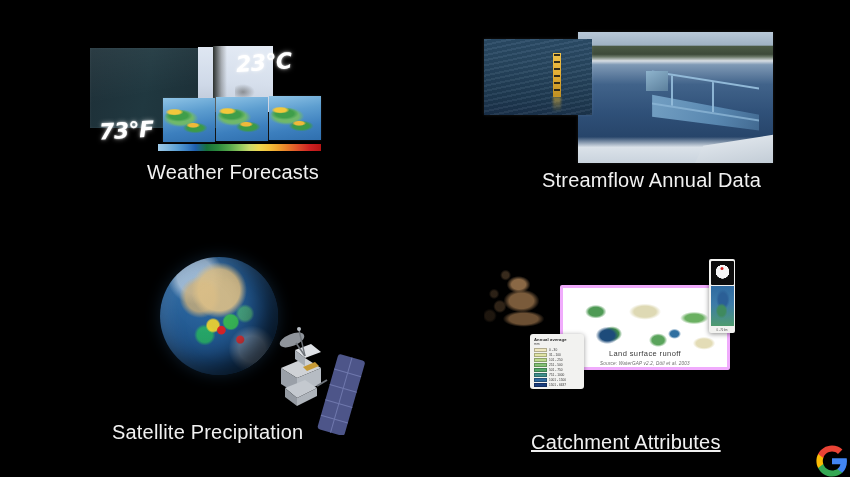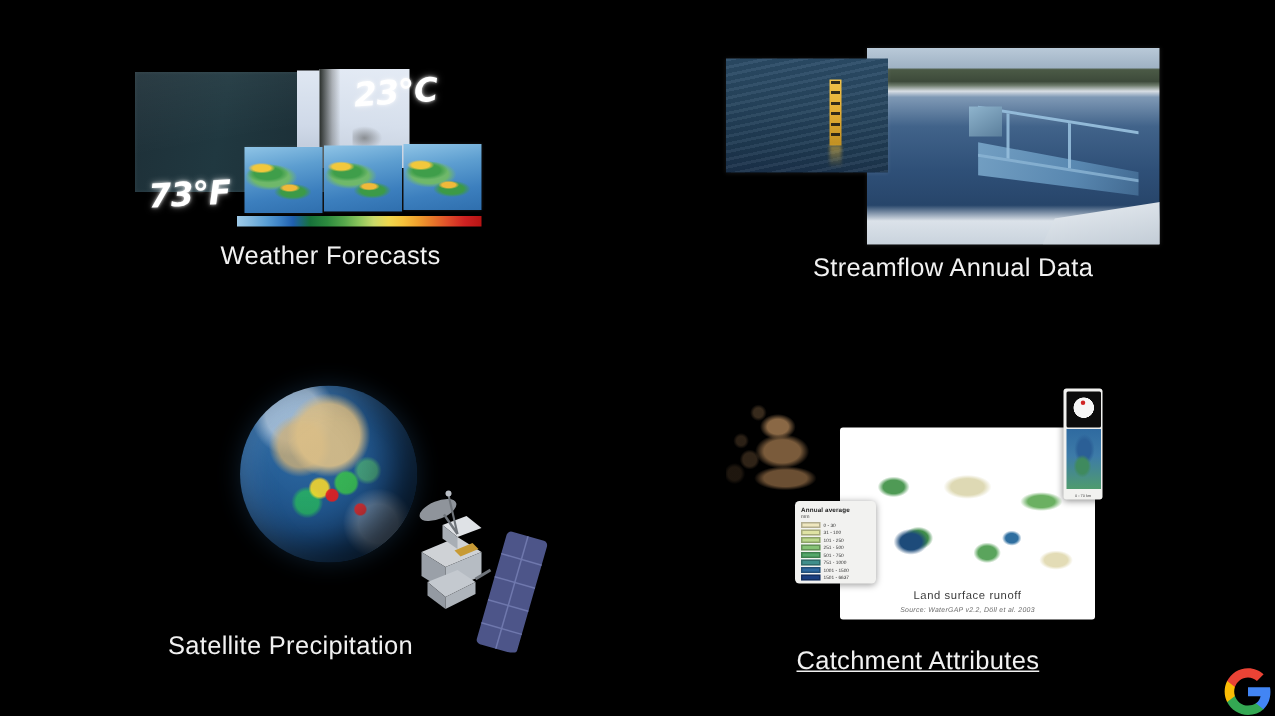--- a/index.html
+++ b/index.html
@@ -19,21 +19,21 @@
     background: #000000;
     font-family: "Liberation Sans", sans-serif;
     overflow: hidden;
   }
 
   .panel { position: absolute; }
 
   .caption {
     position: absolute;
     color: #f1f1f1;
-    font-size: 17px;
+    font-size: 20px;
     font-weight: 400;
     letter-spacing: 0.2px;
     white-space: nowrap;
     font-family: "Liberation Sans", sans-serif;
     text-align: center;
   }
 
   
   #wf-photo {
     left: 90px; top: 48px; width: 127px; height: 80px;
@@ -207,22 +207,22 @@
       radial-gradient(ellipse 22px 14px at 52% 55%, #7a5b3b 0 55%, rgba(0,0,0,0) 82%),
       radial-gradient(ellipse 14px 10px at 48% 34%, #8a6845 0 50%, rgba(0,0,0,0) 85%),
       radial-gradient(circle at 22% 62%, rgba(86,64,42,.55) 0 6%, rgba(0,0,0,0) 9%),
       radial-gradient(circle at 14% 46%, rgba(96,72,48,.45) 0 4%, rgba(0,0,0,0) 7%),
       radial-gradient(circle at 30% 22%, rgba(110,84,56,.5) 0 4%, rgba(0,0,0,0) 7%),
       radial-gradient(circle at 8% 74%, rgba(76,56,36,.4) 0 5%, rgba(0,0,0,0) 8%);
     filter: blur(.3px);
   }
 
   #ca-map {
-    left: 560px; top: 285px; width: 170px; height: 128px;
-    background: #ffffff;
+    left: 560px; top: 285px; width: 170px; height: 85px;
+    background: #f0abfc;
     border-radius: 2px;
     box-shadow: 0 1px 6px rgba(0,0,0,.45);
     overflow: hidden;
   }
   #ca-map-canvas {
     position: absolute; inset: 3px;
     background:
       radial-gradient(ellipse 16px 12px at 27% 60%, #1d4b7a 0 45%, rgba(0,0,0,0) 72%),
       radial-gradient(ellipse 9px 7px at 68% 58%, #2f6fa0 0 45%, rgba(0,0,0,0) 72%),
       radial-gradient(ellipse 14px 9px at 20% 30%, #4f9a55 0 50%, rgba(0,0,0,0) 76%),

